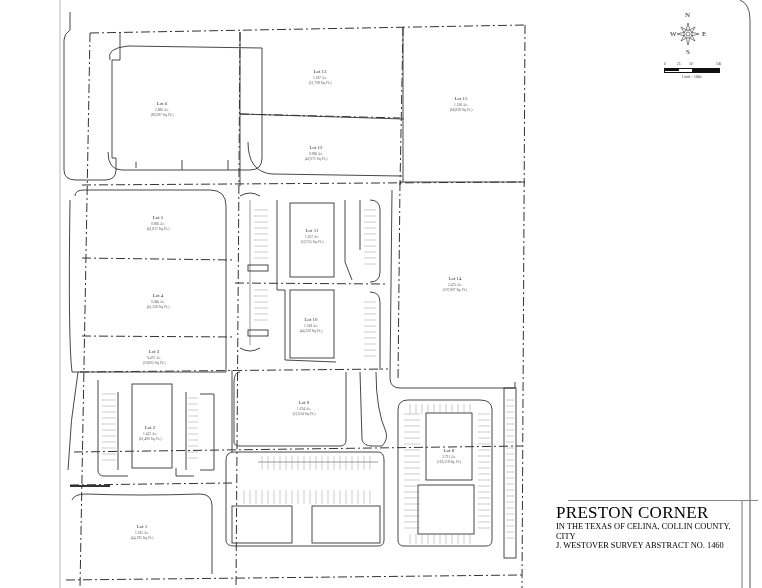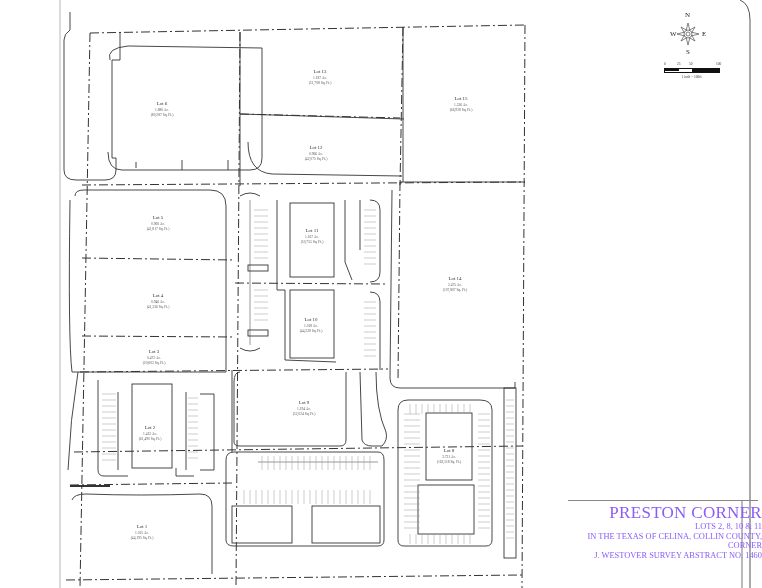--- a/index.html
+++ b/index.html
@@ -1,21 +1,21 @@
 <!DOCTYPE html>
 <html><head>
 <meta charset="utf-8">
 <style>
   html, body { margin: 0; padding: 0; background: #ffffff; }
   body { width: 762px; height: 588px; position: relative; overflow: hidden; font-family: "Liberation Serif", serif; }
   #plan { position: absolute; left: 0; top: 0; width: 762px; height: 588px; }
   .lot-label { position: absolute; text-align: center; color: #333; font-family: "Liberation Serif", serif; transform: translateX(-50%); white-space: nowrap; }
   .lot-label .name { font-size: 5px; display: block; line-height: 8px; }
   .lot-label .area { font-size: 3.6px; display: block; line-height: 4.5px; color: #555; }
-  .title-block { position: absolute; left: 556px; top: 500px; width: 206px; text-align: right; color: #8b5cf6; }
+  .title-block { position: absolute; left: 556px; top: 500px; width: 206px; text-align: left; color: #000000; }
   .title-block .rule { height: 1px; background: #888; margin: 0 0 2px 12px; width: 190px; }
   .title-block .title { font-size: 17px; letter-spacing: 0.3px; line-height: 19px; display: block; }
   .title-block .line { font-size: 8.4px; line-height: 9.5px; display: block; }
   .compass { position: absolute; left: 662px; top: 12px; width: 48px; height: 44px; }
   .compass span { position: absolute; font-size: 7px; color: #222; font-family: "Liberation Serif", serif; }
   .scale { position: absolute; left: 664px; top: 62px; width: 56px; }
   .scale .ticks { position: relative; height: 6px; font-size: 3.5px; color: #333; }
   .scale .ticks span { position: absolute; top: 0; }
   .scale .bar { display: flex; height: 3px; border: 0.6px solid #111; }
   .scale .bar div { flex: 1; }
@@ -220,17 +220,16 @@
     <div class="lot-label" style="left: 142px; top: 523px;">
       <span class="name">Lot 1</span>
       <span class="area">1.015 Ac.</span>
       <span class="area">(44,195 Sq. Ft.)</span>
     </div>
   </div>
 
 <div class="title-block">
   <div class="rule"></div>
   <span class="title">PRESTON CORNER</span>
-  <span class="line">LOTS 2, 8, 10 &amp; 11</span>
   <span class="line">IN THE TEXAS OF CELINA, COLLIN COUNTY,</span>
-  <span class="line">CORNER</span>
+  <span class="line">CITY</span>
   <span class="line">J. WESTOVER SURVEY ABSTRACT NO. 1460</span>
 </div>
 
 </body></html>

